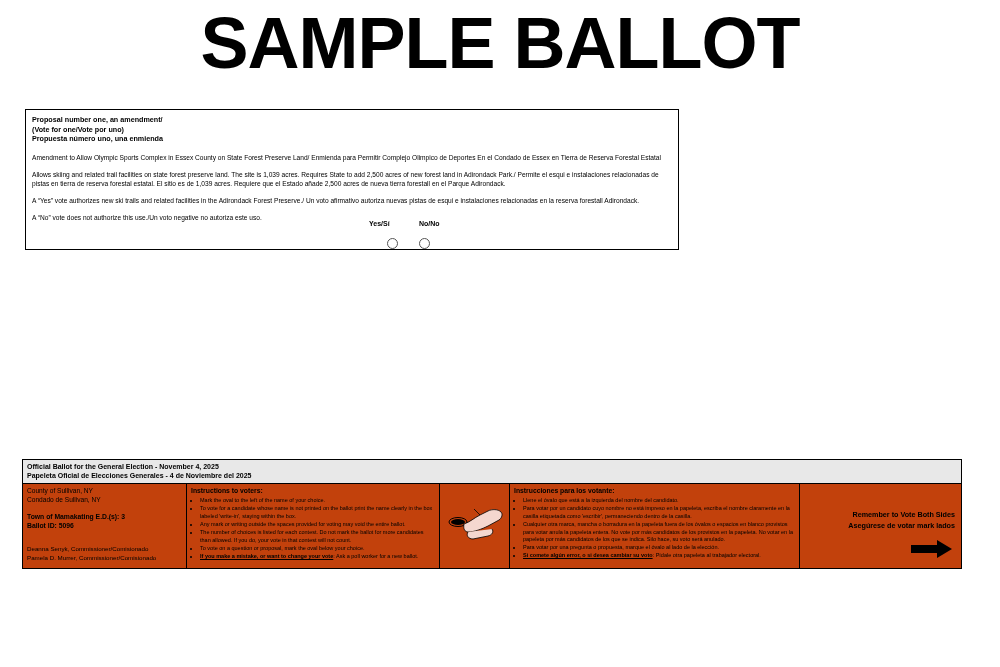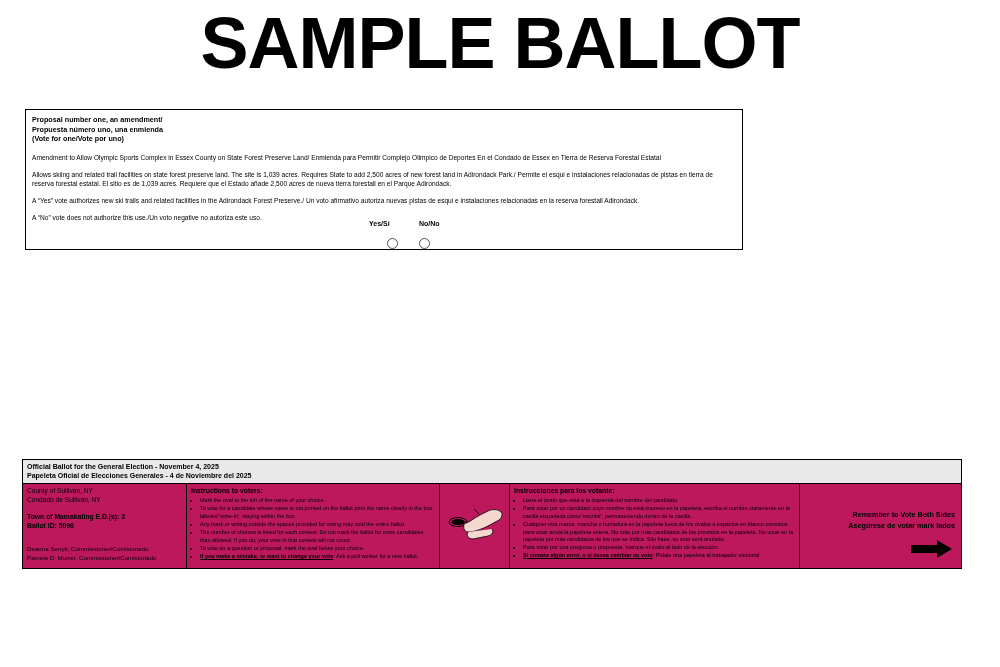--- a/index.html
+++ b/index.html
@@ -29,21 +29,21 @@
     letter-spacing: -1px;
     line-height: 1.1;
     white-space: nowrap;
   }
 
   
   .proposal-box {
     position: absolute;
     left: 25px;
     top: 109px;
-    width: 718px;
+    width: 654px;
     height: 141px;
     border: 1px solid #000;
     box-sizing: border-box;
     padding: 5px 6px 0 6px;
     background: #fff;
   }
   .proposal-heading {
     font-size: 7.2px;
     font-weight: bold;
     line-height: 1.35;
@@ -85,21 +85,21 @@
   .oval.no  { left: 393px; top: 18px; }
 
   
   .ballot-strip {
     position: absolute;
     left: 22px;
     top: 459px;
     width: 940px;
     border: 1px solid #000;
     box-sizing: border-box;
-    background: #be185d;
+    background: #c2410c;
   }
   .strip-header {
     background: #e8e8e8;
     border-bottom: 1px solid #000;
     padding: 2px 4px 3px 4px;
   }
   .strip-header .line1 {
     font-size: 7px;
     font-weight: bold;
     line-height: 1.3;
@@ -183,22 +183,22 @@
   }
 </style>
 </head>
 <body>
 
 <div class="sample-title">SAMPLE BALLOT</div>
 
 <div class="proposal-box">
   <div class="proposal-heading">
     <div>Proposal number one, an amendment/</div>
+    <div>(Vote for one/Vote por uno)</div>
     <div>Propuesta número uno, una enmienda</div>
-    <div>(Vote for one/Vote por uno)</div>
   </div>
 
   <div class="proposal-para">Amendment to Allow Olympic Sports Complex in Essex County on State Forest Preserve Land/ Enmienda para Permitir Complejo Olimpico de Deportes En el Condado de Essex en Tierra de Reserva Forestal Estatal</div>
   <div class="proposal-para">Allows skiing and related trail facilities on state forest preserve land. The site is 1,039 acres. Requires State to add 2,500 acres of new forest land in Adirondack Park./ Permite el esqui e instalaciones relacionadas de pistas en tierra de reserva forestal estatal. El sitio es de 1,039 acres. Requiere que el Estado añade 2,500 acres de nueva tierra forestall en el Parque Adirondack.</div>
   <div class="proposal-para tight">A “Yes” vote authorizes new ski trails and related facilities in the Adirondack Forest Preserve./ Un voto afirmativo autoriza nuevas pistas de esqui e instalaciones relacionadas en la reserva forestall Adirondack.</div>
   <div class="proposal-para tight">A “No” vote does not authorize this use./Un voto negative no autoriza este uso.</div>
 
   <div class="choice-row">
     <div class="choice-labels">
       <span class="choice-label yes">Yes/Sí</span>

